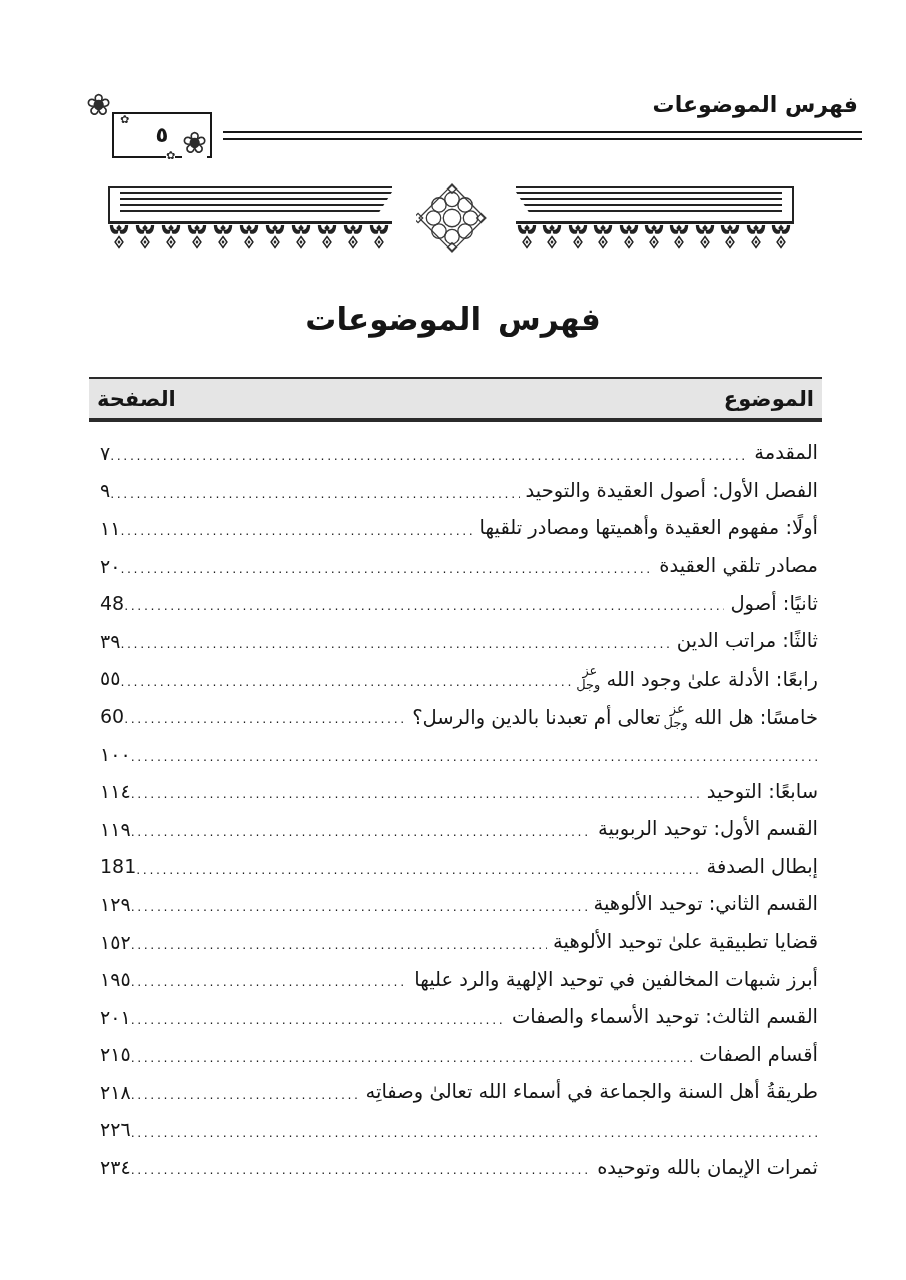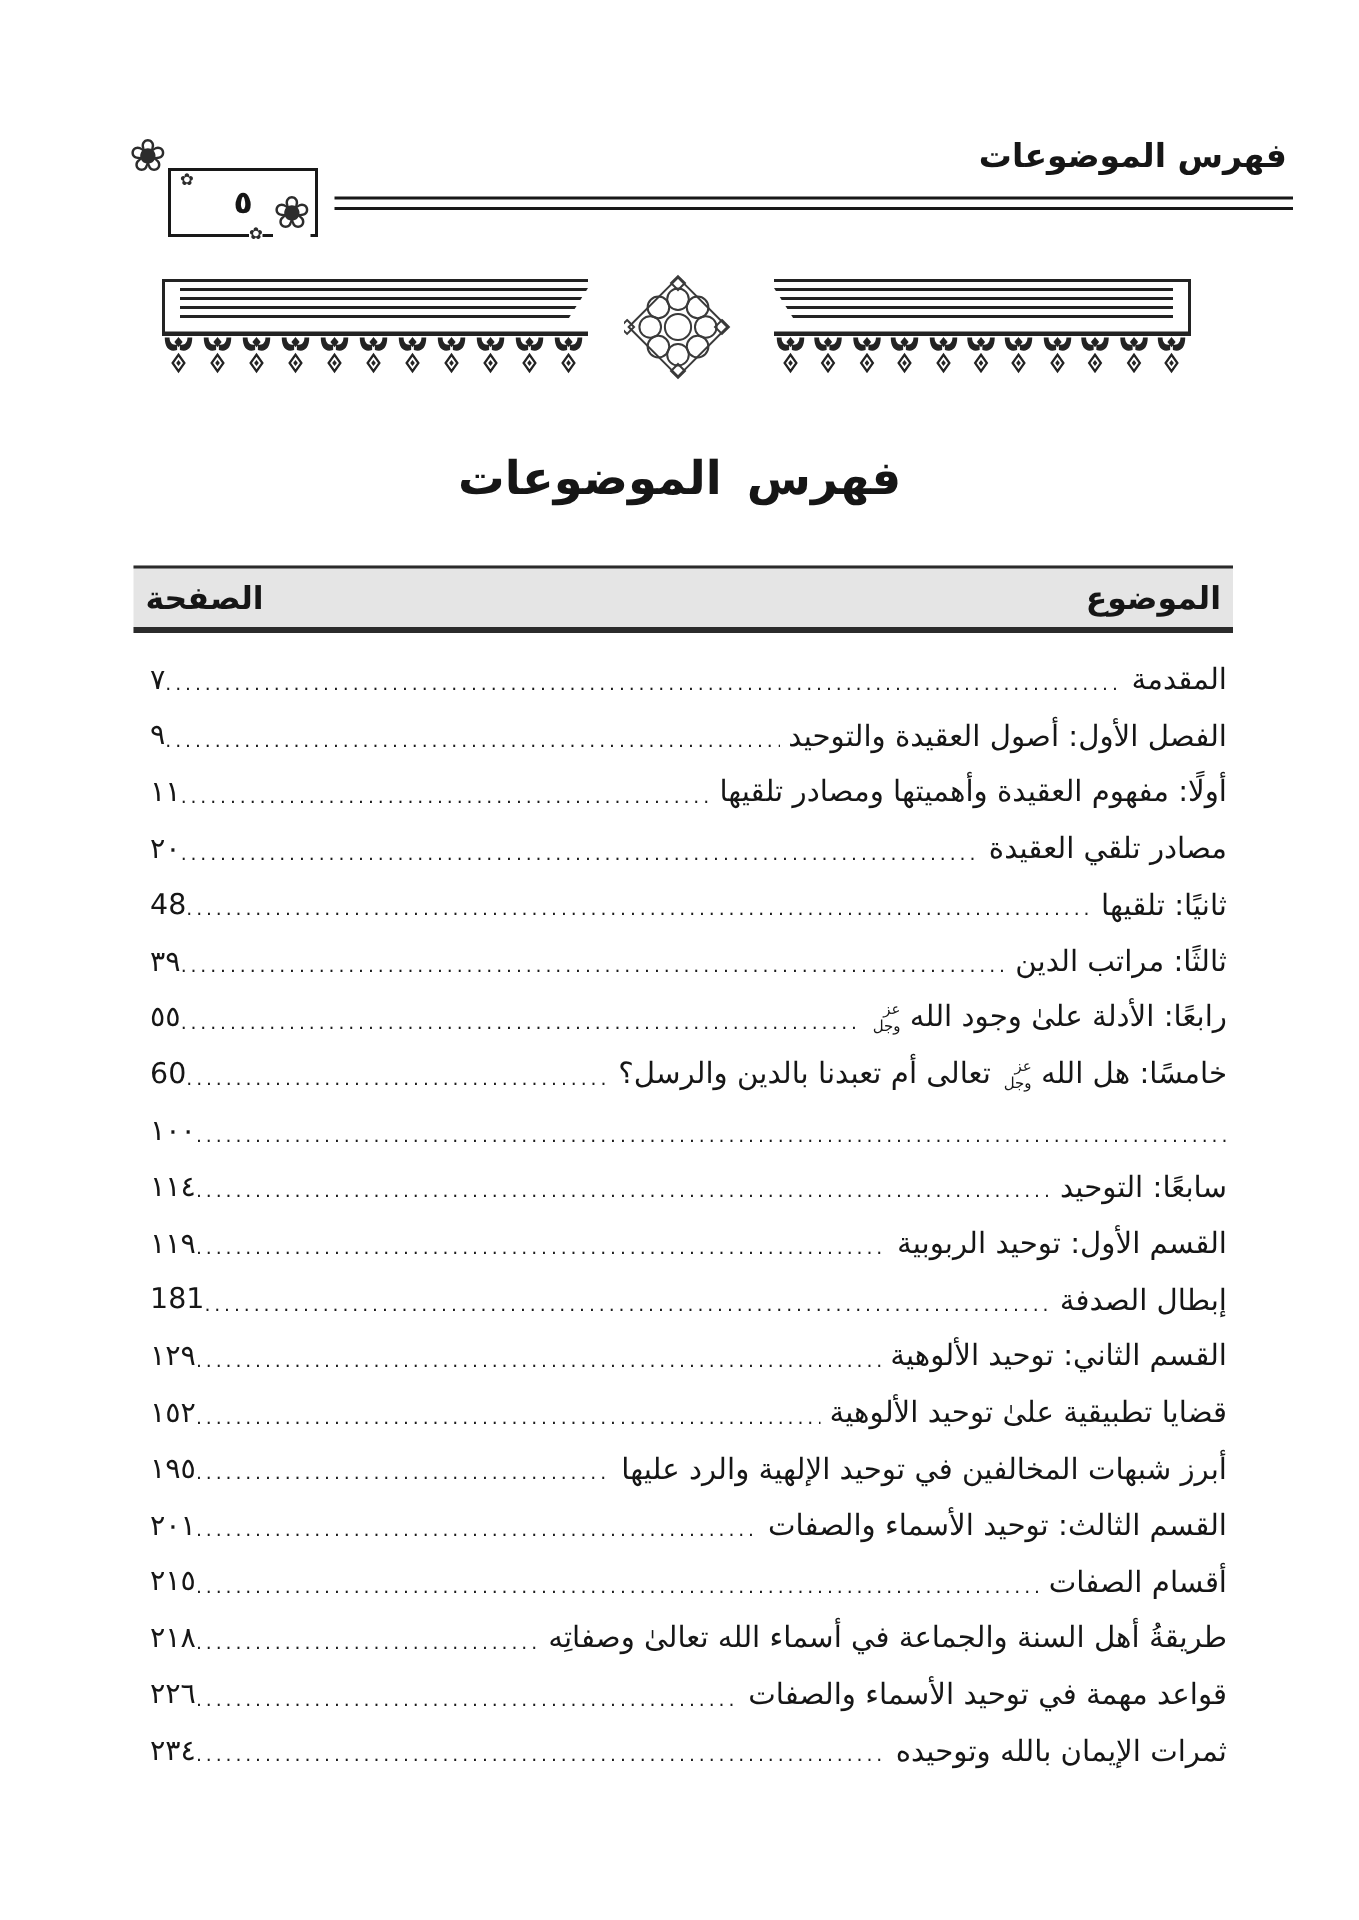--- a/index.html
+++ b/index.html
@@ -40,22 +40,22 @@
   
   .col-bar{position:absolute; top:377px; left:89px; right:84px; height:45px;
     background:#e5e5e5; border-top:2px solid #2b2b2b; border-bottom:4px solid #2b2b2b;
     box-sizing:border-box; display:flex; justify-content:space-between; align-items:center;
     padding:0 8px; font-size:21px; font-weight:bold;}
   
   .toc{position:absolute; top:434px; left:92px; right:88px;}
   .toc-row{height:37.6px; display:flex; align-items:center;}
   .row-title{white-space:nowrap; font-size:19.5px; padding-inline-end:6px;}
   .row-title .b{font-weight:normal;}
-  .honorific{display:inline-block; width:21px; font-size:10px; line-height:1.1;
-    text-align:right; vertical-align:-3px; white-space:normal;}
+  .honorific{display:inline-block; width:21px; font-size:13px; line-height:1.1;
+    text-align:center; vertical-align:-3px; white-space:normal;}
   .dots{flex:1; min-width:0; overflow:hidden; direction:ltr; text-align:left;
     white-space:nowrap; font-size:12.5px; letter-spacing:2.6px;
     align-self:flex-end; line-height:1; padding-bottom:9px; color:#1c1c1c;}
   .page-num{font-size:19px; white-space:nowrap; padding-inline-start:8px; direction:ltr;}
 </style>
 </head>
 <body>
 
 <div class="page">
 
@@ -324,21 +324,21 @@
     <span class="page-num">١١</span>
   </div>
 
   <div class="toc-row">
     <span class="row-title"><span>مصادر تلقي العقيدة</span></span>
     <span class="dots">....................................................................................................................................................................................</span>
     <span class="page-num">٢٠</span>
   </div>
 
   <div class="toc-row">
-    <span class="row-title"><span class="b">ثانيًا: </span><span>تلقيها</span></span>
+    <span class="row-title"><span class="b">ثانيًا: </span><span>أصول</span></span>
     <span class="dots">....................................................................................................................................................................................</span>
     <span class="page-num">48</span>
   </div>
 
   <div class="toc-row">
     <span class="row-title"><span class="b">ثالثًا: </span><span>مراتب الدين</span></span>
     <span class="dots">....................................................................................................................................................................................</span>
     <span class="page-num">٣٩</span>
   </div>
 
@@ -407,21 +407,20 @@
     <span class="page-num">٢١٥</span>
   </div>
 
   <div class="toc-row">
     <span class="row-title"><span>طريقةُ أهل السنة والجماعة في أسماء الله تعالىٰ وصفاتِه</span></span>
     <span class="dots">....................................................................................................................................................................................</span>
     <span class="page-num">٢١٨</span>
   </div>
 
   <div class="toc-row">
-    <span class="row-title"><span>قواعد مهمة في توحيد الأسماء والصفات</span></span>
     <span class="dots">....................................................................................................................................................................................</span>
     <span class="page-num">٢٢٦</span>
   </div>
 
   <div class="toc-row">
     <span class="row-title"><span>ثمرات الإيمان بالله وتوحيده</span></span>
     <span class="dots">....................................................................................................................................................................................</span>
     <span class="page-num">٢٣٤</span>
   </div>
 </div>

